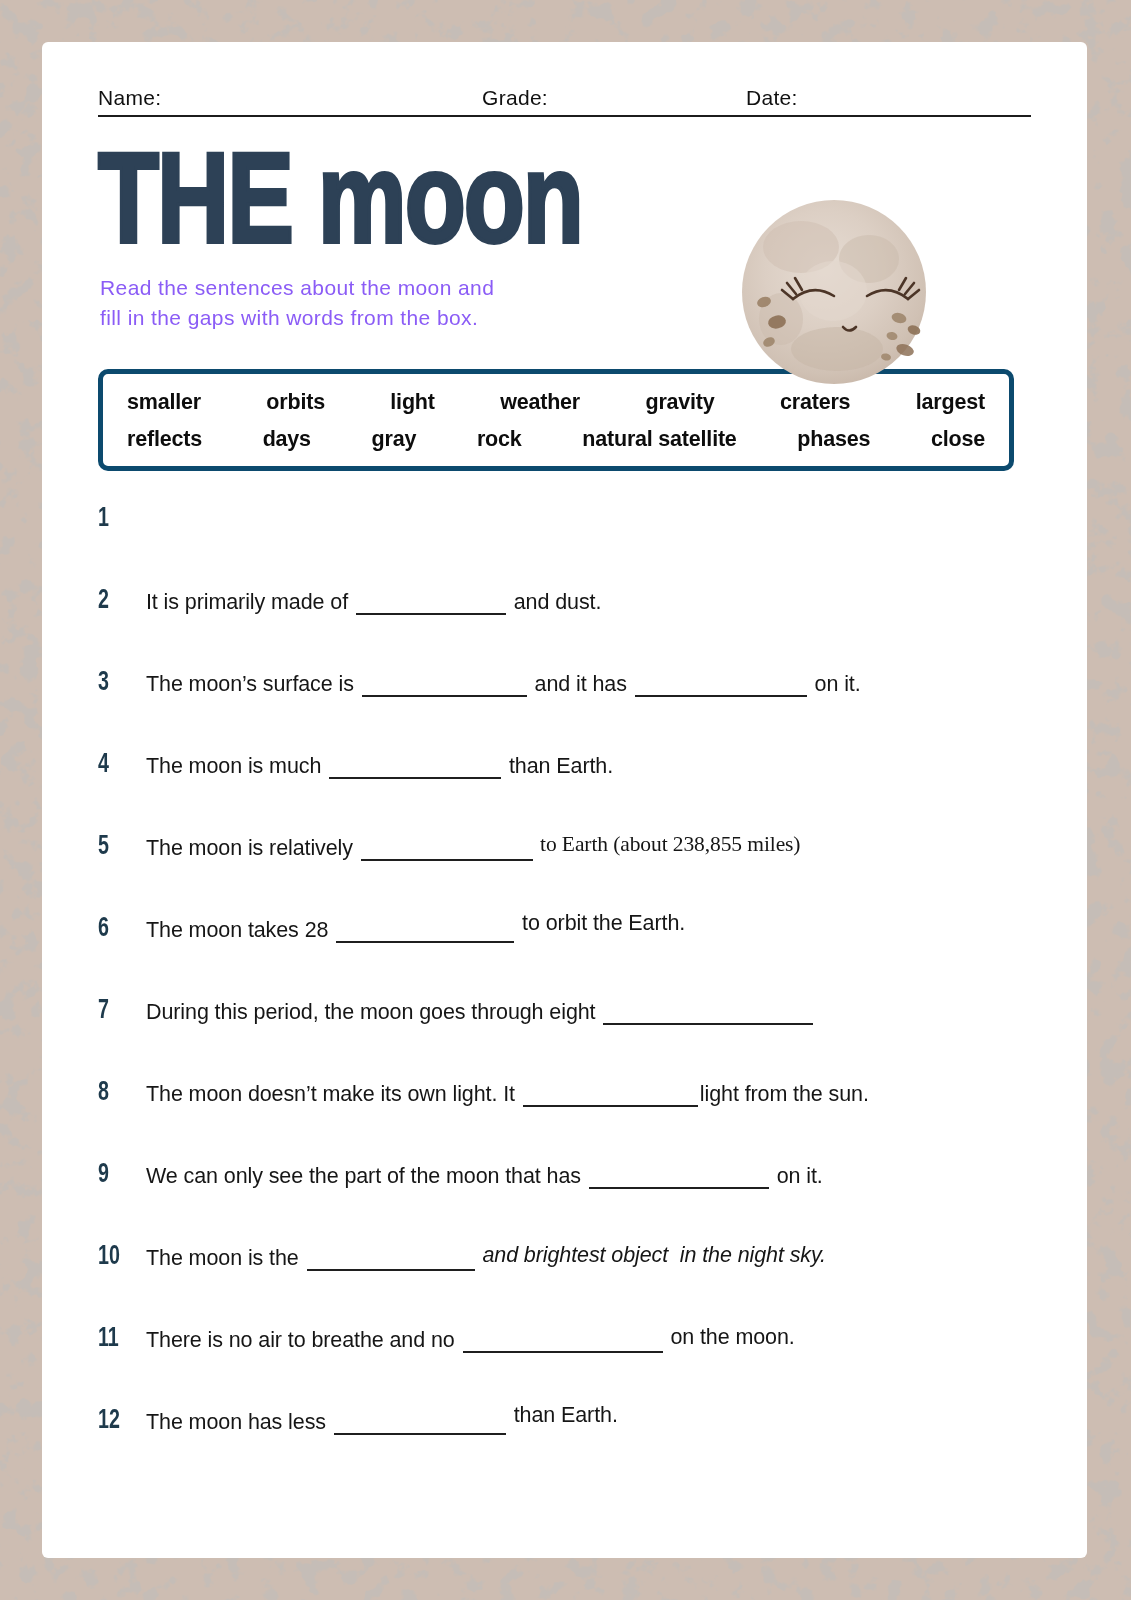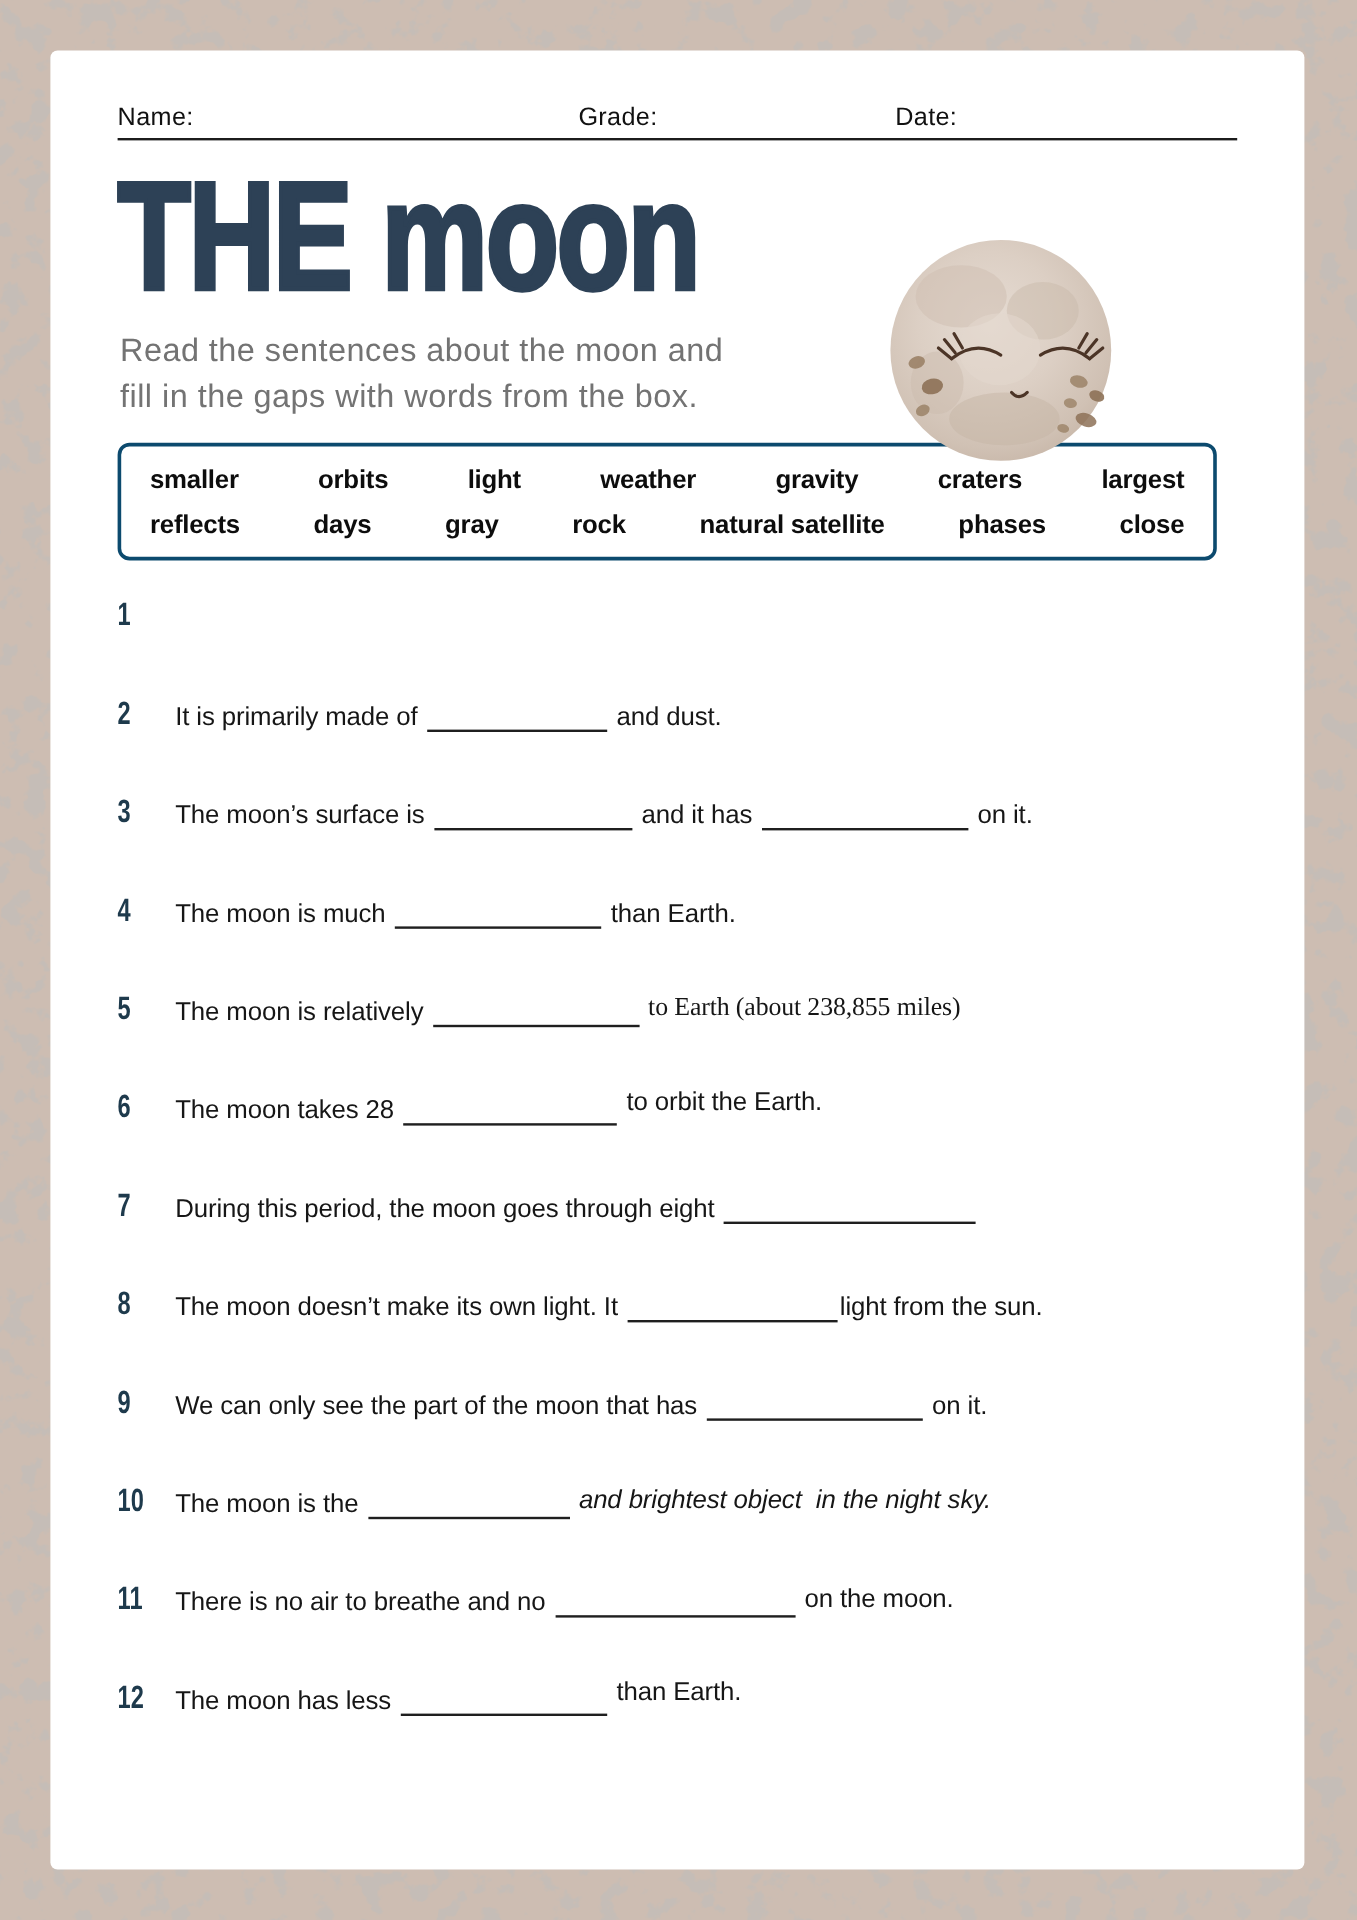--- a/index.html
+++ b/index.html
@@ -51,35 +51,35 @@
     -webkit-text-stroke: 3px #2d4156;
     letter-spacing: -2px;
     line-height: 0.82;
     transform: scaleY(1.28);
     transform-origin: left top;
     white-space: nowrap;
   }
   .instructions {
     position: absolute;
     left: 2px; top: 128px;
-    font-size: 27px;
+    font-size: 21px;
     line-height: 1.42;
-    color: #737373;
+    color: #8b5cf6;
     letter-spacing: 0.4px;
   }
   .moon {
     position: absolute;
     top: 54px; right: 104px;
     width: 186px; height: 186px;
   }
   .moon svg { display: block; }
   
   .word-box {
     width: 916px;
-    border: 3px solid #0c4a6e;
+    border: 5px solid #0c4a6e;
     border-radius: 10px;
     margin-top: 42px;
     padding: 16px 20px 14px 20px;
     background: #fff;
   }
   .word-row {
     display: flex;
     justify-content: space-between;
     align-items: baseline;
     padding: 0 4px;

